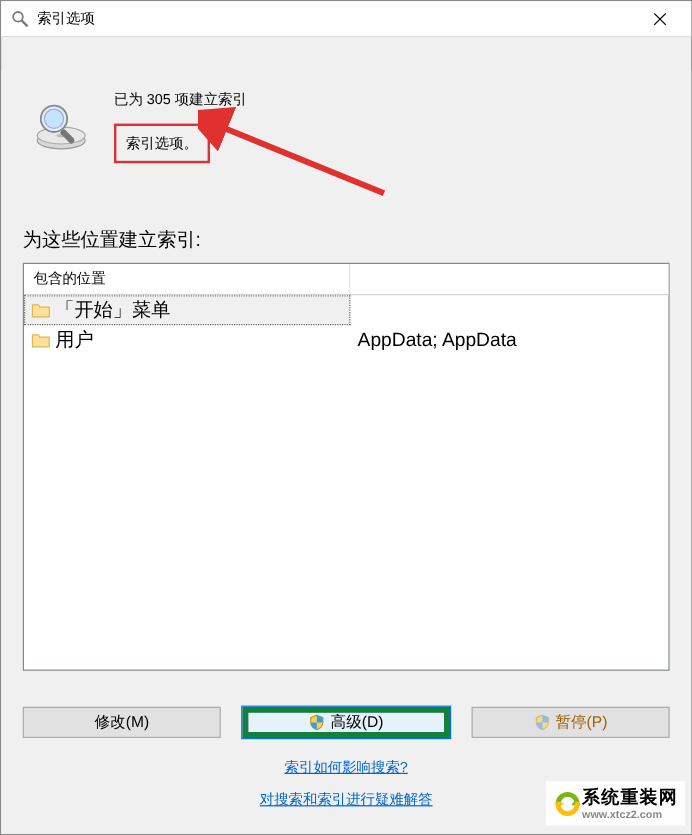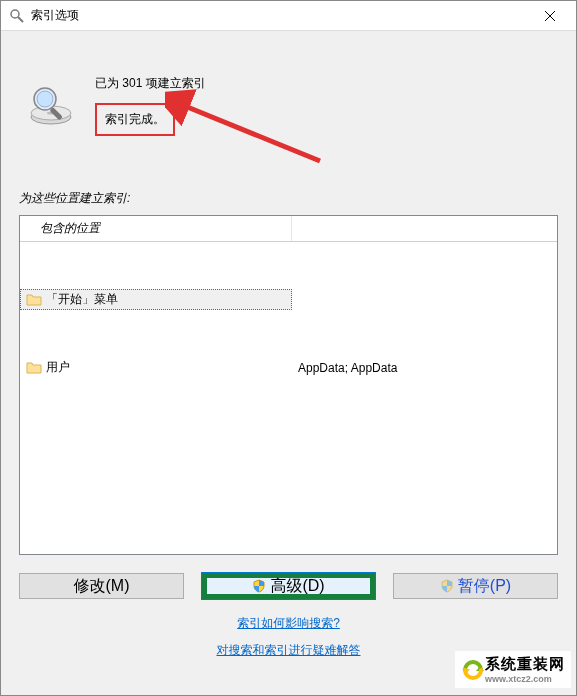--- a/index.html
+++ b/index.html
@@ -84,48 +84,45 @@
     }
     .annotation-arrow {
       position: absolute;
       top: 86px;
       left: 165px;
       pointer-events: none;
     }
 
     .section-label {
       margin: 14px 0 8px 0;
-      font-size: 12px;
-      font-style: italic;
+      font-size: 16px;
     }
     .listview {
       border: 1px solid #828790;
       background: #fff;
       height: 340px;
       display: flex;
       flex-direction: column;
     }
     .listview-header {
       display: flex;
       background: #fff;
       border-bottom: 1px solid #d0d0d0;
       font-size: 12px;
     }
     .listview-header .col {
-      padding: 4px 20px;
+      padding: 4px 8px;
       border-right: 1px solid #e5e5e5;
-      font-style: italic;
     }
     .col-include { flex: 0 0 272px; }
     .col-exclude { flex: 1; }
     .listview-body { flex: 1; overflow: auto; }
     .listview-row {
       display: flex;
-      font-size: 12px;
-      margin-top: 47px;
+      font-size: 16px;
     }
     .listview-row .col {
       padding: 2px 6px;
       display: flex;
       align-items: center;
       gap: 4px;
     }
     .listview-row.selected .col-include {
       outline: 1px dotted #666;
       outline-offset: -1px;
@@ -141,35 +138,36 @@
       display: flex;
       gap: 18px;
       margin-top: 18px;
       margin-bottom: 12px;
     }
     .btn {
       flex: 1;
       height: 26px;
       border: 1px solid #adadad;
       background: #e1e1e1;
-      font-size: 16px;
+      font-size: 13px;
       display: flex;
       align-items: center;
       justify-content: center;
       gap: 4px;
       cursor: pointer;
       font-family: inherit;
+      margin-top: 12px;
     }
     .btn.focus {
       border: 5px solid #15803d;
       outline: 1px solid #0078d7;
       background: #e5f1fb;
     }
     .btn:disabled {
-      color: #1d4ed8;
+      color: #a16207;
       cursor: default;
     }
     .shield-icon { width: 14px; height: 14px; }
 
     .links { margin-top: 4px; text-align: center; }
     .link {
       color: #0066cc;
       text-decoration: underline;
       cursor: pointer;
       display: inline-block;
@@ -218,23 +216,23 @@
         <svg viewBox="0 0 48 48">
           <ellipse cx="24" cy="36" rx="20" ry="7" fill="#d9d9d9" stroke="#999"></ellipse>
           <ellipse cx="24" cy="32" rx="20" ry="7" fill="#e8e8e8" stroke="#aaa"></ellipse>
           <ellipse cx="24" cy="32" rx="4" ry="1.5" fill="#bbb"></ellipse>
           <circle cx="18" cy="18" r="11" fill="#dbeeff" stroke="#888" stroke-width="1.5"></circle>
           <circle cx="18" cy="18" r="8" fill="#c5e3ff" stroke="#aac"></circle>
           <rect x="26" y="26" width="14" height="5" rx="2" transform="rotate(45 26 26)" fill="#777"></rect>
         </svg>
       </span>
       <div class="status-text">
-        <div class="status-line">已为 301 项建立索引</div>
+        <div class="status-line">已为 305 项建立索引</div>
         <div>
-          <span class="status-complete-box">索引完成。</span>
+          <span class="status-complete-box">索引选项。</span>
         </div>
       </div>
     </div>
 
     <svg class="annotation-arrow" width="180" height="90">
       <defs>
         <marker id="arrowhead" markerWidth="8" markerHeight="8" refX="2" refY="4" orient="auto">
           <polygon points="0 0, 8 4, 0 8" fill="#e03030"></polygon>
         </marker>
       </defs>

